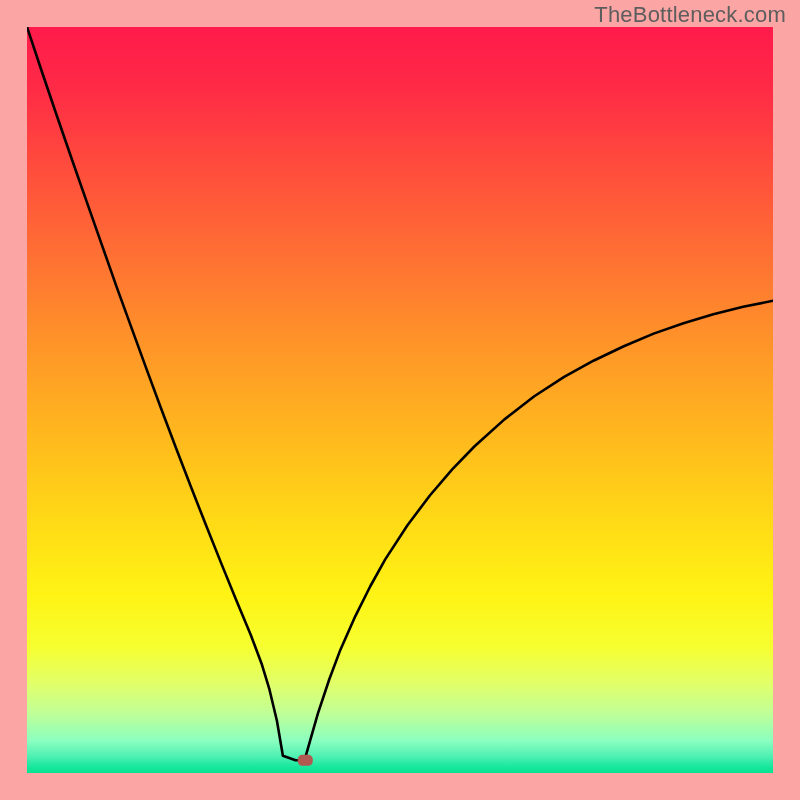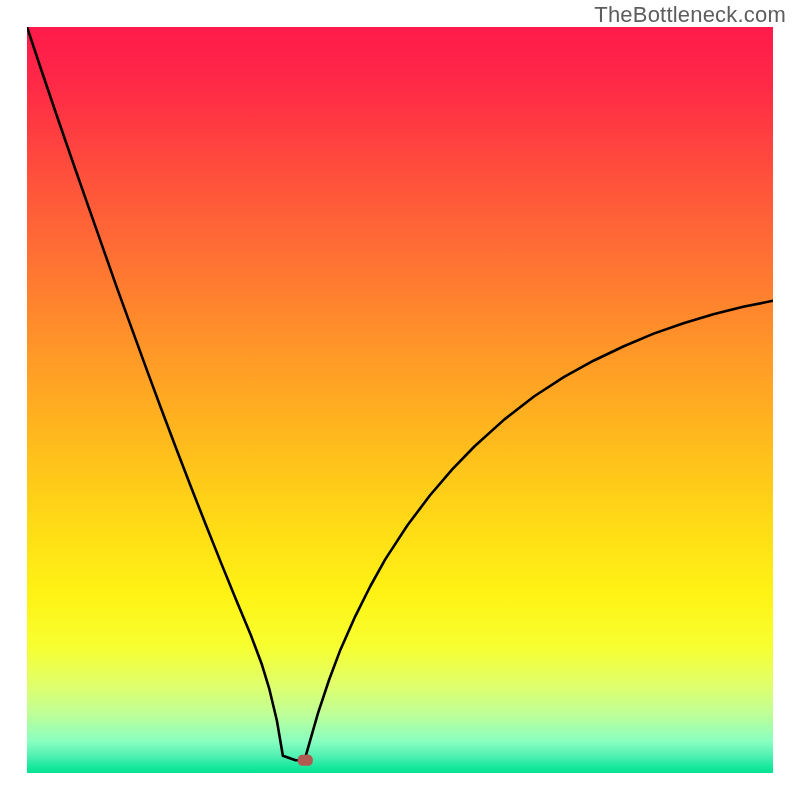--- a/index.html
+++ b/index.html
@@ -8,21 +8,21 @@
     width: 800px;
     height: 800px;
     background: #000;
     font-family: Arial, Helvetica, sans-serif;
     overflow: hidden;
   }
   .frame {
     position: relative;
     width: 800px;
     height: 800px;
-    background: #ffffff;
+    background: #fca5a5;
   }
   .watermark {
     position: absolute;
     top: 2px;
     right: 14px;
     color: #5d5d5d;
     font-size: 22px;
     letter-spacing: 0.2px;
     font-weight: 400;
     pointer-events: none;

